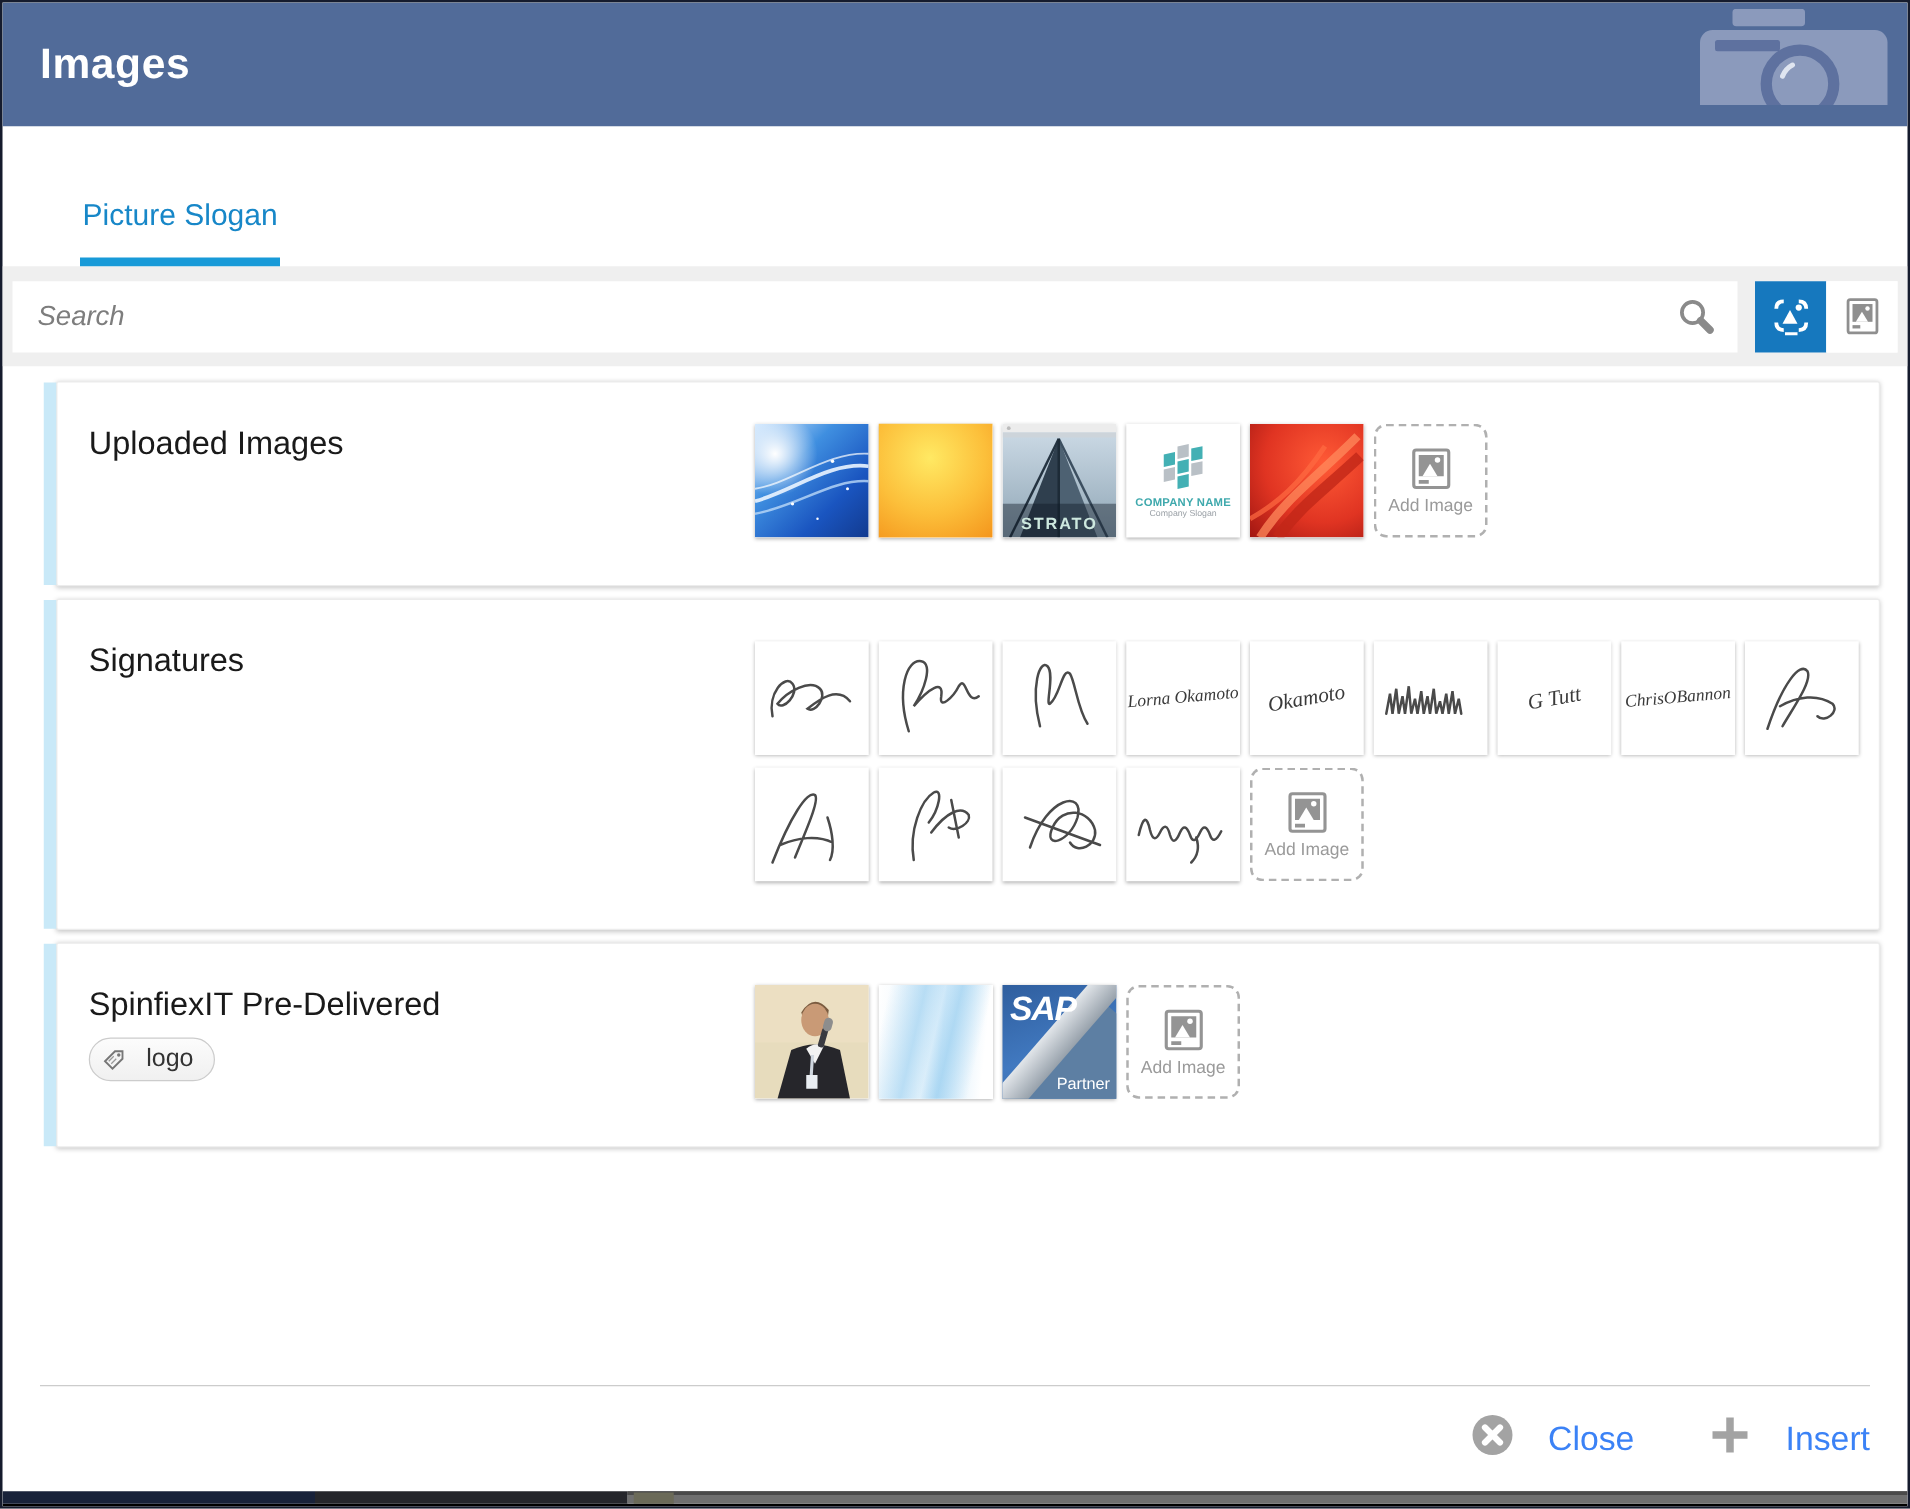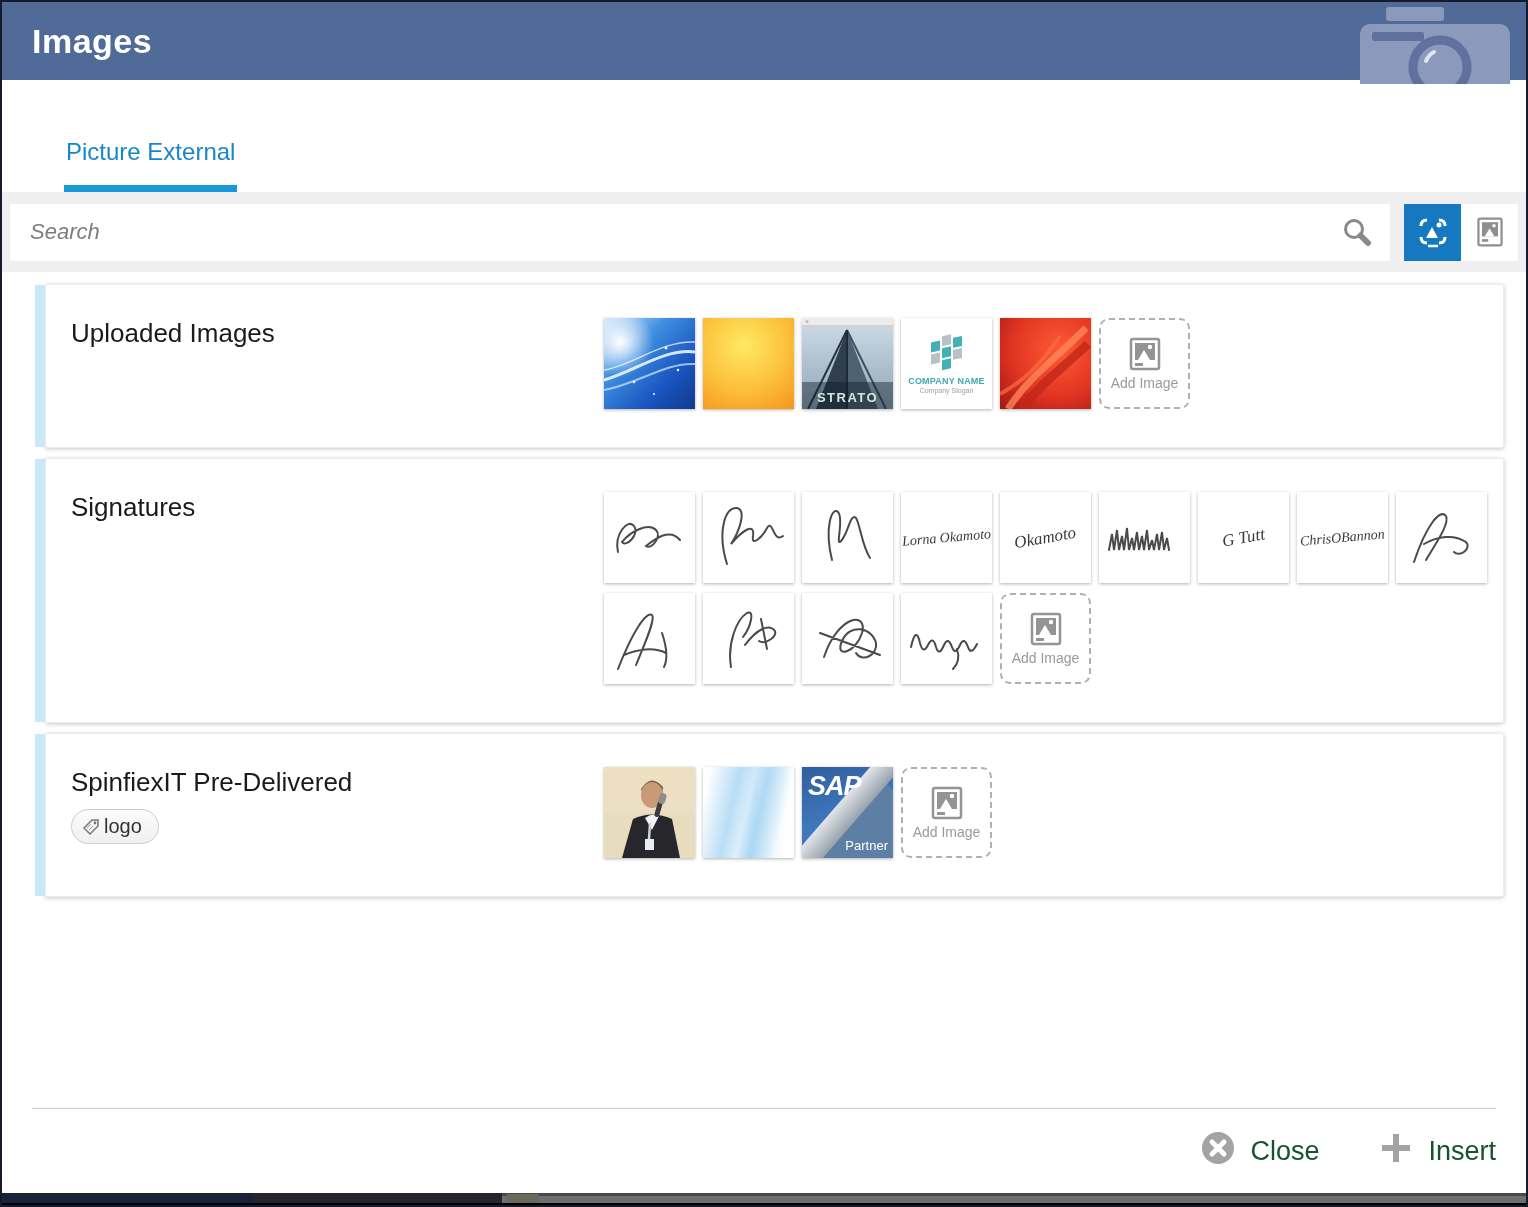--- a/index.html
+++ b/index.html
@@ -1,20 +1,20 @@
 <!DOCTYPE html>
 <html><head>
 <meta charset="utf-8">
 <style>
   html,body{margin:0;padding:0;background:#fff;}
   .page{position:relative;width:1528px;height:1207px;box-sizing:border-box;
         border:2px solid #151b2d;background:#fff;overflow:hidden;
         font-family:"Liberation Sans",sans-serif;}
   
-  .header{height:78px;background:#516b99;display:flex;align-items:center;padding-left:30px;position:relative;}
+  .header{height:99px;background:#516b99;display:flex;align-items:center;padding-left:30px;position:relative;}
   .header-title{color:#fff;font-size:34px;font-weight:600;letter-spacing:.5px;}
   .camera{position:absolute;right:14px;top:5px;width:154px;height:77px;overflow:hidden;}
   
   .tabs{display:flex;gap:57px;padding-left:62px;margin-top:58px;}
   .tab{font-size:24px;color:#333;padding:0 2px 26px 2px;cursor:pointer;line-height:28px;}
   .tab.active{color:#1787c8;border-bottom:7px solid #189ad8;padding-bottom:19px;}
   
   .search-strip{height:80px;background:#efefef;display:flex;align-items:center;padding:0 8px;gap:14px;margin-bottom:12px;}
   .search-field{flex:1;height:57px;background:#fff;display:flex;align-items:center;padding:0 18px;}
   .search-field input{flex:1;border:none;outline:none;font-size:22px;color:#333;background:transparent;font-family:inherit;}
@@ -22,21 +22,21 @@
   .mag{display:flex;align-items:center;}
   .toggle-group{display:flex;height:57px;background:#fff;}
   .toggle{width:57px;height:57px;display:flex;align-items:center;justify-content:center;cursor:pointer;background:#fff;}
   .toggle.active{background:#1678be;}
   
   .card{position:relative;margin:0 22px 10px 43px;background:#fff;border:1px solid #ececec;
         border-radius:2px;box-shadow:0 1px 4px rgba(0,0,0,.22);display:flex;padding:33px 0 38px 0;}
   .stripe{position:absolute;left:-11px;top:0;bottom:0;width:10px;background:#c9e9f8;}
   .card-left{width:558px;box-sizing:border-box;padding-left:25px;flex:none;}
   .section-title{font-size:26px;color:#1a1a1a;line-height:30px;}
-  .tag-pill{display:inline-flex;align-items:center;gap:3px;margin-top:12px;padding:5px 16px 5px 9px;
+  .tag-pill{display:inline-flex;align-items:center;gap:16px;margin-top:12px;padding:5px 16px 5px 9px;
             border:1px solid #ccc;border-radius:18px;background:linear-gradient(#fcfcfc,#f0f0f0);
             font-size:20px;color:#333;cursor:pointer;}
   .thumbs{display:flex;flex-wrap:wrap;gap:10px 8px;width:900px;align-content:flex-start;}
   .thumb{width:91px;height:91px;background:#fff;box-shadow:0 1px 3px rgba(0,0,0,.3);
          position:relative;cursor:pointer;box-sizing:border-box;flex:none;overflow:hidden;}
   .thumb svg{display:block;}
   .thumb.add{border:2px dashed #b0b0b0;border-radius:10px;box-shadow:none;overflow:visible;
              display:flex;flex-direction:column;align-items:center;justify-content:center;gap:3px;background:#fff;}
   .add-label{font-size:14px;color:#9a9a9a;}
   
@@ -65,21 +65,21 @@
   .t-sap{background:linear-gradient(160deg,#2f5e9e,#4179c0 55%,#35649f);}
   .sap-band{position:absolute;left:-34px;top:26px;width:170px;height:24px;
             background:linear-gradient(#e2e6ea,#97a1ab);transform:rotate(-49deg);}
   .sap-low{position:absolute;right:-44px;bottom:-52px;width:150px;height:96px;background:#5d7fa3;transform:rotate(-49deg);}
   .sap-word{position:absolute;top:4px;left:6px;font-size:27px;font-weight:bold;font-style:italic;
             color:#fff;letter-spacing:-1px;z-index:2;}
   .sap-partner{position:absolute;right:5px;bottom:5px;font-size:13px;color:#fff;z-index:2;}
   
   .footer{position:absolute;left:30px;right:30px;bottom:12px;height:84px;border-top:1px solid #ccc;
           display:flex;justify-content:flex-end;align-items:center;gap:60px;background:#fff;}
-  .footer-btn{display:flex;align-items:center;gap:15px;font-size:27px;color:#14532d;cursor:pointer;}
+  .footer-btn{display:flex;align-items:center;gap:27px;font-size:27px;color:#3b82f6;cursor:pointer;}
   
   .taskbar{position:absolute;left:0;right:0;bottom:0;height:12px;display:flex;border-bottom:2px solid #000;box-sizing:border-box;}
   .tb-a{width:250px;background:#18223a;}
   .tb-b{width:250px;background:#25262b;position:relative;}
   .tb-notch{position:absolute;left:255px;top:1px;width:32px;height:9px;background:#6b6a58;}
   .tb-c{flex:1;background:#6f6f6f;border-top:3px solid #4a4a4a;box-sizing:border-box;}
 </style>
 </head>
 <body>
 
@@ -92,21 +92,21 @@
         <rect x="28" y="0" width="58" height="14" rx="3" fill="#8b9abc"></rect>
         <rect x="2" y="17" width="150" height="70" rx="10" fill="#8b9abc"></rect>
         <rect x="14" y="25" width="52" height="9" rx="2" fill="#5e719f"></rect>
         <circle cx="82" cy="60" r="27" fill="none" stroke="#5e719f" stroke-width="9"></circle>
         <path d="M68,54 A17,17 0 0 1 76,45" stroke="#dfe5f0" stroke-width="4" fill="none" stroke-linecap="round"></path>
       </svg>
     </div>
   </div>
 
   <div class="tabs">
-    <div class="tab active">Picture External</div>
+    <div class="tab active">Picture Slogan</div>
   </div>
 
   <div class="search-strip">
     <div class="search-field">
       <input placeholder="Search" style="">
       <span class="mag">
         <svg width="30" height="30" viewBox="0 0 30 30">
           <circle cx="12" cy="12" r="8.5" fill="none" stroke="#8a8a8a" stroke-width="3"></circle>
           <path d="M18.5,18.5 L26,26" stroke="#8a8a8a" stroke-width="6" stroke-linecap="round"></path>
         </svg>

